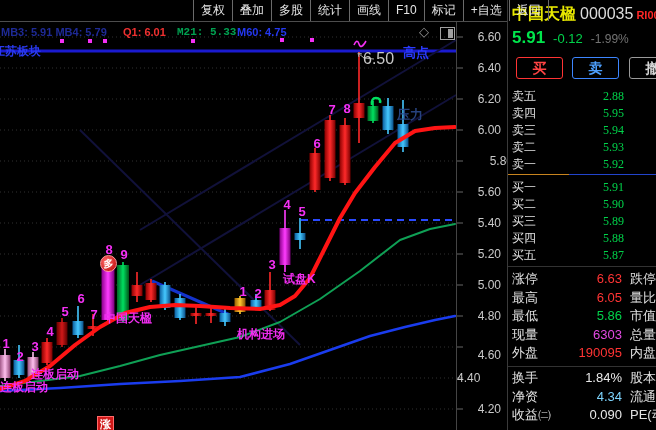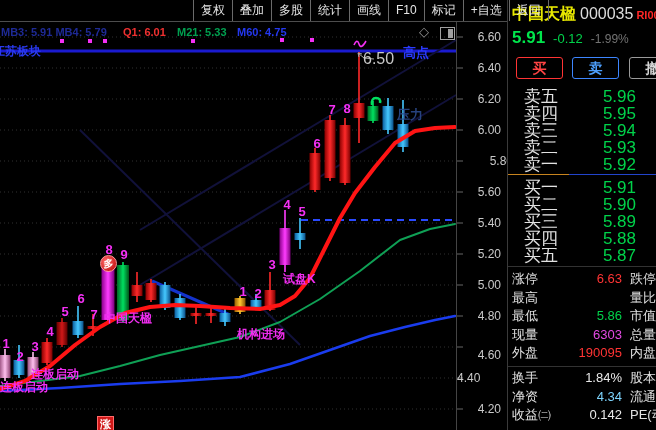--- a/index.html
+++ b/index.html
@@ -15,21 +15,21 @@
 
   
   #chart{position:absolute;left:0;top:0;width:507px;height:430px;z-index:1;}
   #chart-svg{position:absolute;left:0;top:0;}
   .ann{position:absolute;white-space:nowrap;z-index:3;}
   .magenta-note{color:#f12df1;font-size:12px;font-weight:bold;}
   .marker{position:absolute;color:#f530f5;font-size:13px;font-weight:bold;transform:translateX(-50%);z-index:3;line-height:13px;}
   #indicator-row span{position:absolute;top:26px;font-size:11px;font-weight:bold;white-space:nowrap;}
   #mb-label{left:1px;color:#1e2a96;}
   #q1-label{left:123px;color:#f03030;}
-  #m21-label{left:177px;color:#00a050;}
+  #m21-label{left:177px;color:#00a050;font-family:Liberation Mono, monospace;}
   #m60-label{left:237px;color:#2438f0;}
   #sector-label{left:-7px;top:43px;color:#2a3af0;font-size:12px;font-weight:bold;}
   #high-label{left:403px;top:44px;color:#2a3aff;font-size:13px;font-weight:bold;}
   #pressure-label{left:397px;top:106px;color:#2c4a8c;font-size:13px;font-weight:bold;opacity:.9;}
   #high-value{left:363px;top:50px;color:#c8c8c8;font-size:16px;}
   #duo-badge{left:100px;top:255px;width:15px;height:15px;border-radius:50%;
      background:radial-gradient(circle at 35% 35%,#ff6a6a,#b80000);border:1px solid #ff9a9a;
      color:#fff;font-size:10px;line-height:15px;text-align:center;font-weight:bold;}
   #zhang-badge{left:97px;top:416px;width:15px;height:15px;background:#d01818;border:1px solid #ff6a6a;
      color:#fff;font-size:11px;line-height:15px;text-align:center;font-weight:bold;}
@@ -50,21 +50,21 @@
   #stock-flag{color:#ff2626;font-size:11px;font-weight:bold;margin-left:3px;}
   #price-row{position:absolute;left:4px;top:28px;white-space:nowrap;}
   #last-price{color:#00e64c;font-size:17px;font-weight:bold;}
   #price-change{color:#00d24a;font-size:13px;margin-left:8px;}
   #price-change-pct{color:#737373;font-size:12px;margin-left:8px;}
   .trade-btn{position:absolute;top:57px;width:45px;height:20px;border-radius:3px;background:#000;
      text-align:center;line-height:20px;font-size:14px;font-weight:bold;cursor:default;}
   #buy-button{left:8px;border:1px solid #ff3434;color:#ff4444;}
   #sell-button{left:64px;border:1px solid #3d86ff;color:#4da0ff;}
   #cancel-button{left:121px;border:1px solid #9a9a9a;color:#d8d8d8;}
-  .obrow{position:absolute;left:16px;width:112px;height:17px;line-height:17px;font-size:17px;}
+  .obrow{position:absolute;left:4px;width:112px;height:17px;line-height:17px;font-size:12px;font-family:Liberation Serif, serif;}
   .obrow .ol{color:#e2e2e2;}
   .obrow .ov{position:absolute;right:0;color:#00d24a;}
   .srow{position:absolute;left:4px;width:160px;height:18px;line-height:18px;font-size:13px;white-space:nowrap;}
   .srow .sl{color:#e2e2e2;display:inline-block;}
   .srow .sv{position:absolute;left:0;width:110px;text-align:right;}
   .srow .sl2{position:absolute;left:118px;color:#e2e2e2;}
   .pdiv{position:absolute;height:1px;background:#323232;left:0;width:149px;}
 </style>
 </head>
 <body>
@@ -288,39 +288,39 @@
     <div id="stock-title">
       <span id="stock-name">中国天楹</span><span id="stock-code">000035</span><span id="stock-flag">RI000</span>
     </div>
     <div id="price-row">
       <span id="last-price">5.91</span><span id="price-change">-0.12</span><span id="price-change-pct">-1.99%</span>
     </div>
     <div class="trade-btn" id="buy-button">买</div>
     <div class="trade-btn" id="sell-button">卖</div>
     <div class="trade-btn" id="cancel-button">撤</div>
     <div id="orderbook">
-        <div class="obrow" style="top: 88px;"><span class="ol">卖五</span><span class="ov">5.96</span></div>
+        <div class="obrow" style="top: 88px;"><span class="ol">卖五</span><span class="ov">2.88</span></div>
         <div class="obrow" style="top: 105px;"><span class="ol">卖四</span><span class="ov">5.95</span></div>
         <div class="obrow" style="top: 122px;"><span class="ol">卖三</span><span class="ov">5.94</span></div>
         <div class="obrow" style="top: 139px;"><span class="ol">卖二</span><span class="ov">5.93</span></div>
         <div class="obrow" style="top: 156px;"><span class="ol">卖一</span><span class="ov">5.92</span></div>
         <div class="obrow" style="top: 179px;"><span class="ol">买一</span><span class="ov">5.91</span></div>
         <div class="obrow" style="top: 196px;"><span class="ol">买二</span><span class="ov">5.90</span></div>
         <div class="obrow" style="top: 213px;"><span class="ol">买三</span><span class="ov">5.89</span></div>
         <div class="obrow" style="top: 230px;"><span class="ol">买四</span><span class="ov">5.88</span></div>
         <div class="obrow" style="top: 247px;"><span class="ol">买五</span><span class="ov">5.87</span></div>
         <div class="pdiv" style="top: 174px; width: 61px; background: rgb(200, 132, 30);"></div>
         <div class="pdiv" style="top: 174px; left: 61px; width: 88px; background: rgb(34, 68, 204);"></div>
       </div>
     <div id="stats">
         <div class="pdiv" style="top: 266px;"></div>
         <div class="srow" style="top: 270px;"><span class="sl">涨停</span><span class="sv" style="color: rgb(255, 52, 52);">6.63</span><span class="sl2">跌停</span></div>
-        <div class="srow" style="top: 288.5px;"><span class="sl">最高</span><span class="sl2">量比</span></div>
+        <div class="srow" style="top: 288.5px;"><span class="sl">最高</span><span class="sv" style="color: rgb(255, 52, 52);">6.05</span><span class="sl2">量比</span></div>
         <div class="srow" style="top: 307px;"><span class="sl">最低</span><span class="sv" style="color: rgb(0, 210, 74);">5.86</span><span class="sl2">市值</span></div>
         <div class="srow" style="top: 325.5px;"><span class="sl">现量</span><span class="sv" style="color: rgb(226, 74, 226);">6303</span><span class="sl2">总量</span></div>
         <div class="srow" style="top: 344px;"><span class="sl">外盘</span><span class="sv" style="color: rgb(255, 52, 52);">190095</span><span class="sl2">内盘</span></div>
         <div class="pdiv" style="top: 366px;"></div>
         <div class="srow" style="top: 369px;"><span class="sl">换手</span><span class="sv" style="color: rgb(232, 232, 232);">1.84%</span><span class="sl2">股本</span></div>
         <div class="srow" style="top: 387.5px;"><span class="sl">净资</span><span class="sv" style="color: #7dd3fc;">4.34</span><span class="sl2">流通</span></div>
-        <div class="srow" style="top: 406px;"><span class="sl">收益㈡</span><span class="sv" style="color: rgb(232, 232, 232);">0.142</span><span class="sl2">PE(动</span></div>
+        <div class="srow" style="top: 406px;"><span class="sl">收益㈡</span><span class="sv" style="color: rgb(232, 232, 232);">0.090</span><span class="sl2">PE(动</span></div>
       </div>
   </div>
 </div>
 
 </body></html>

